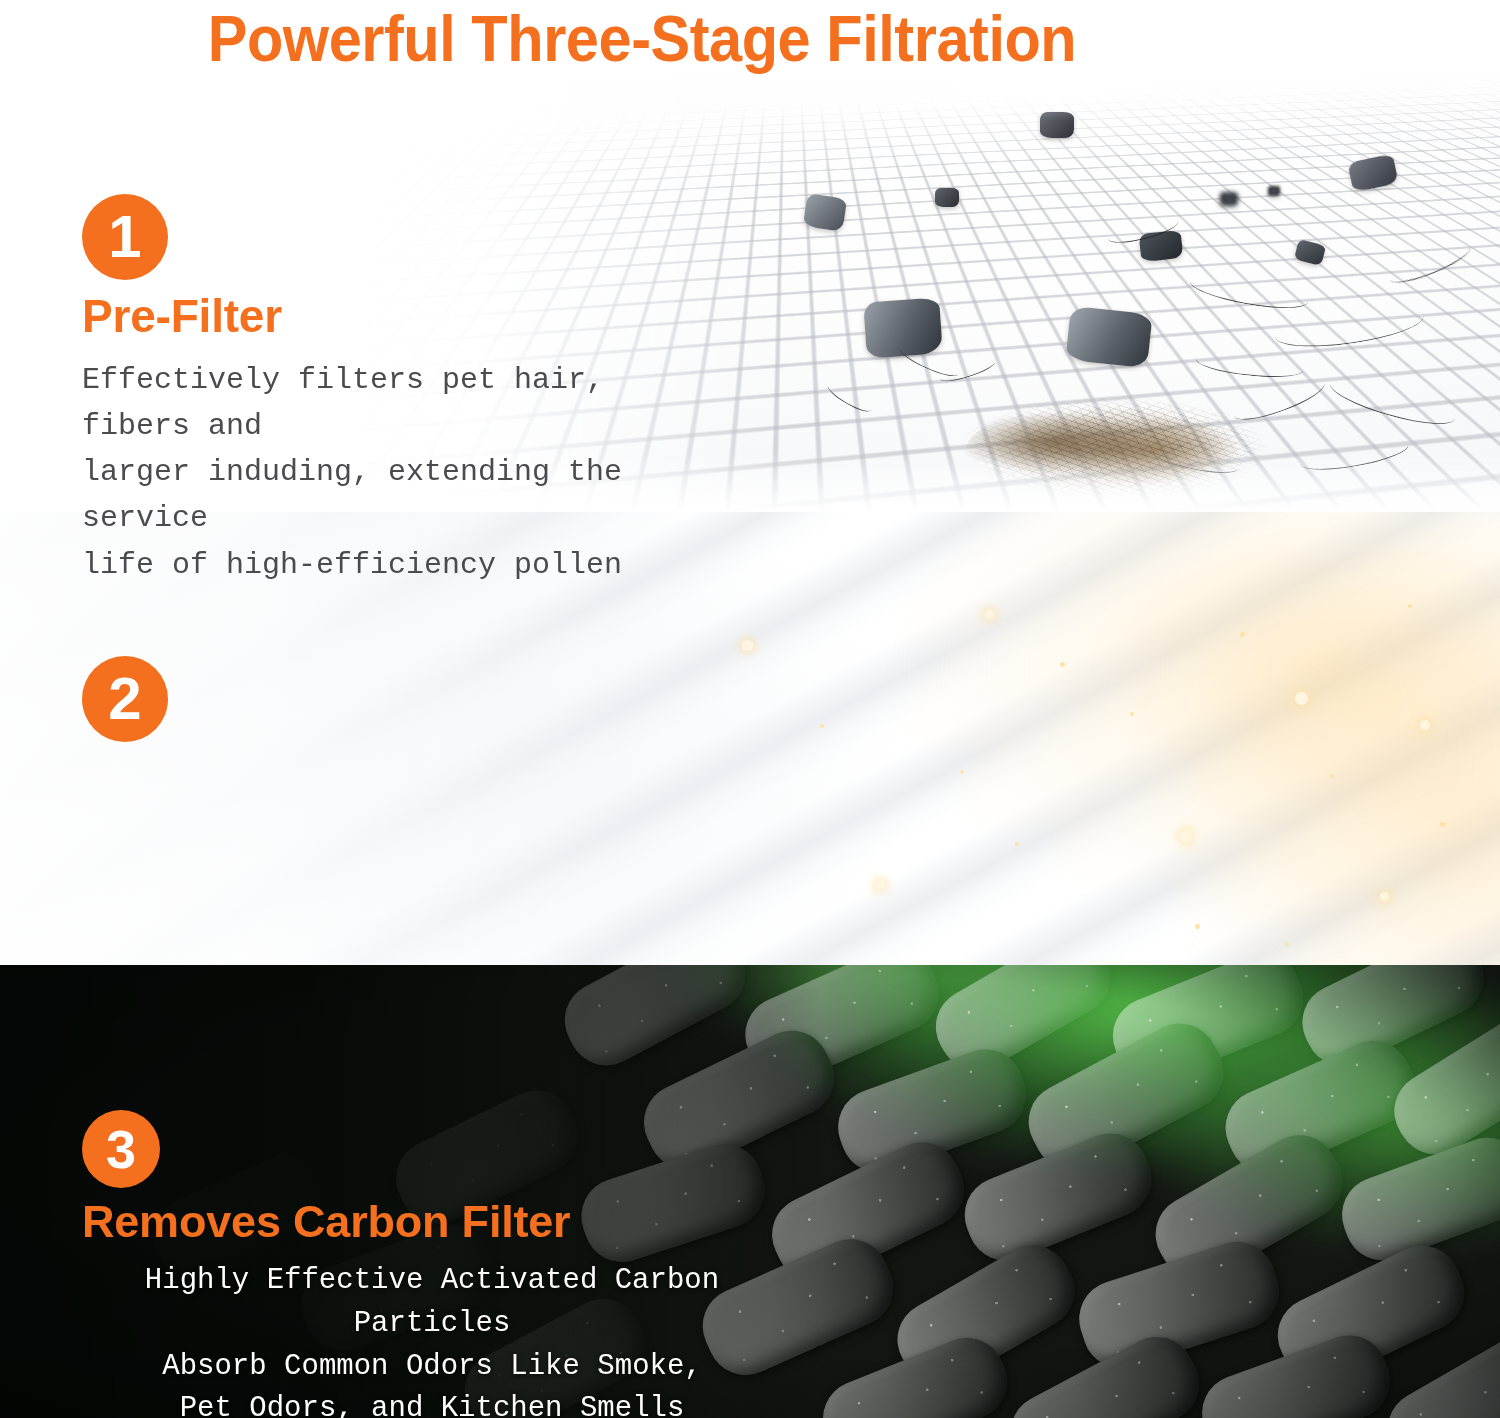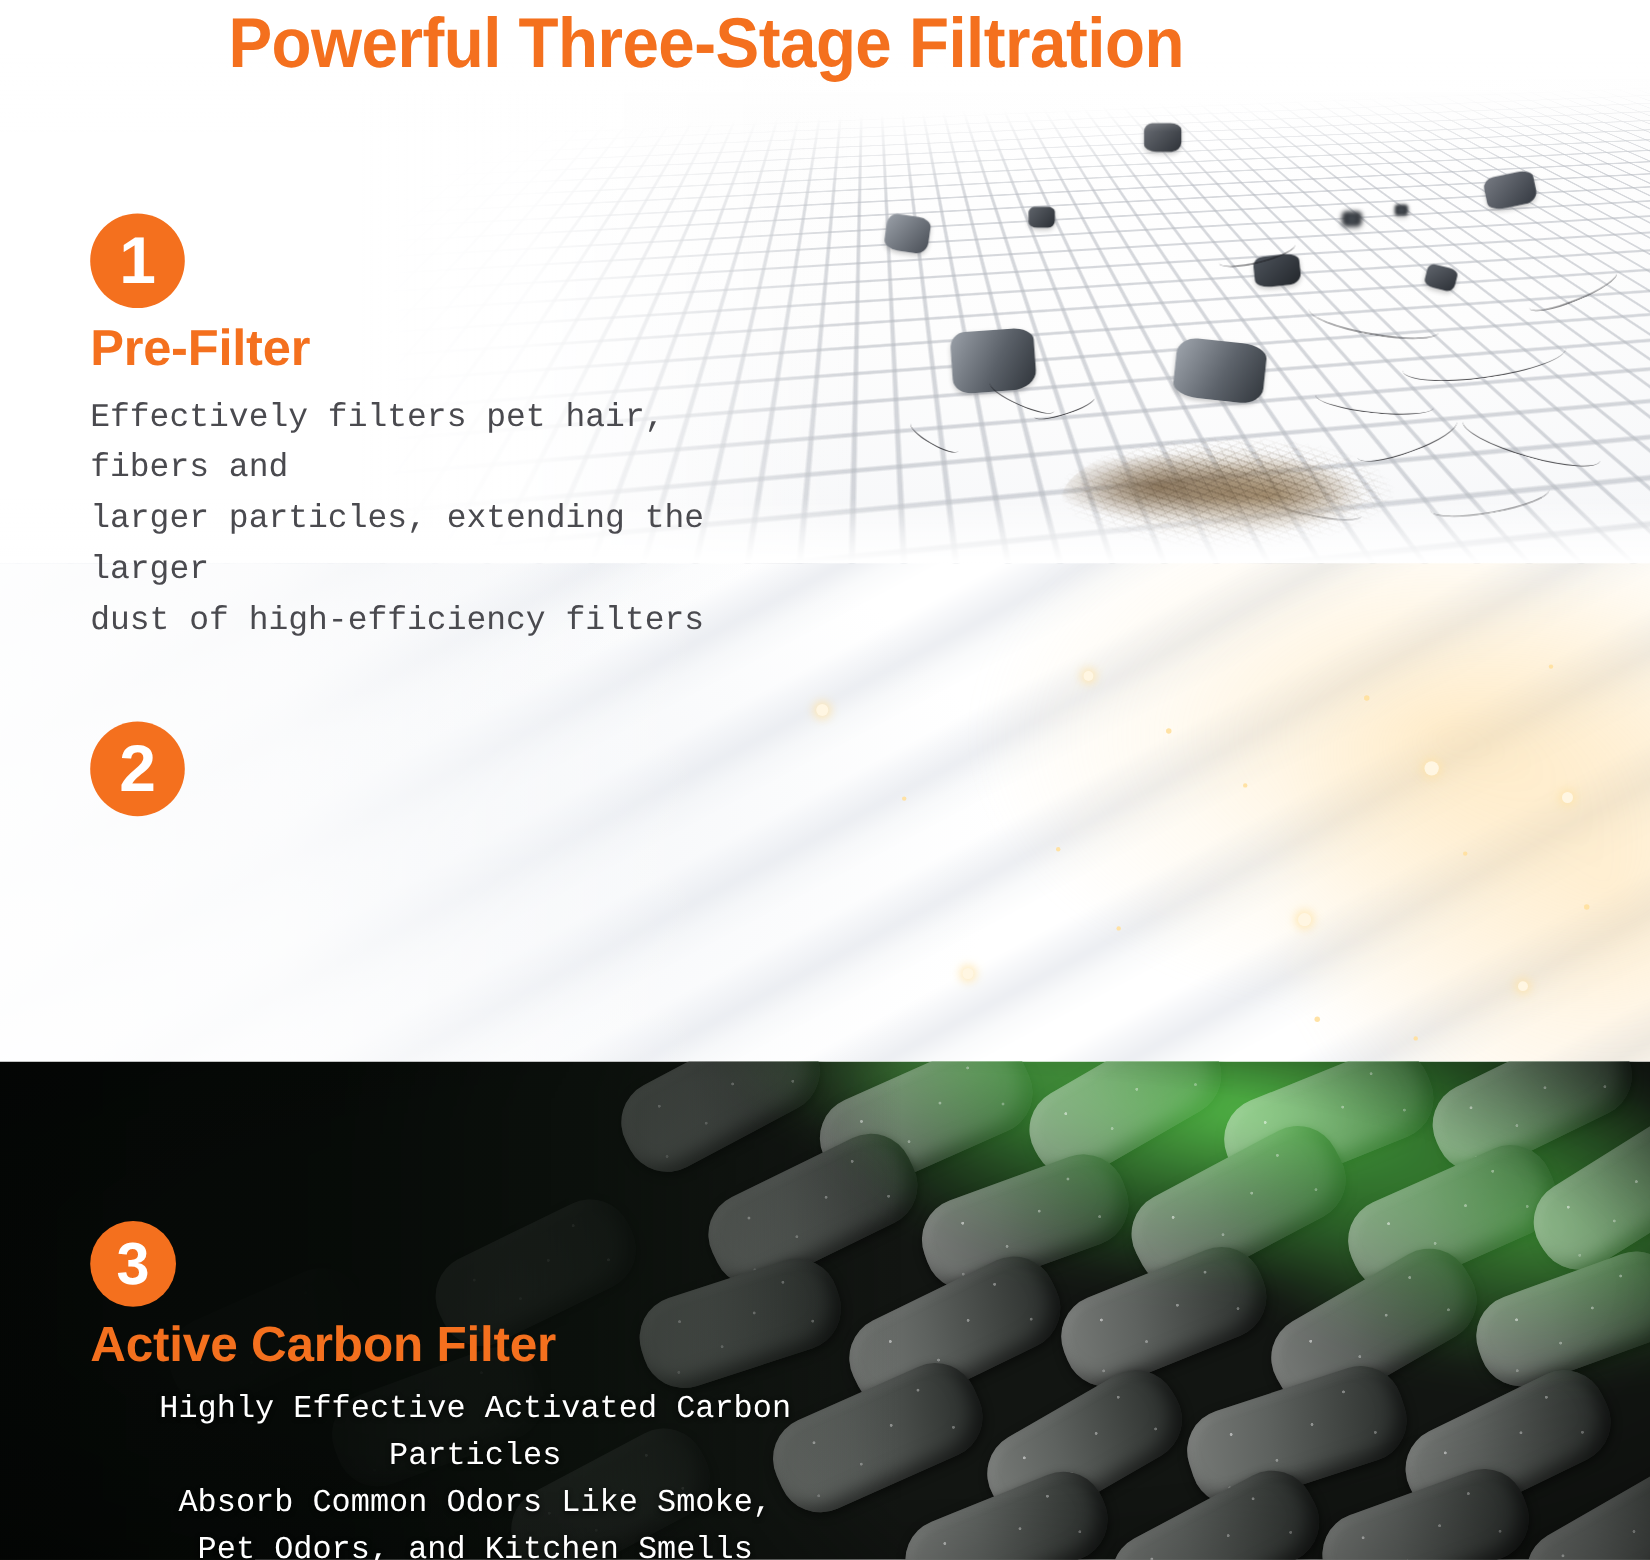--- a/index.html
+++ b/index.html
@@ -236,22 +236,22 @@
       <div class="mesh-fade-top"></div>
       <div class="mesh-fade-bottom"></div>
     </div>
   </div>
 
   <div class="content" id="c1">
     <div class="badge">1</div>
     <div class="heading">Pre-Filter</div>
     <div class="body">
       <span class="ln">Effectively filters pet hair, fibers and</span>
-      <span class="ln">larger particles, extending the larger</span>
-      <span class="ln">dust of high-efficiency filters</span>
+      <span class="ln">larger induding, extending the service</span>
+      <span class="ln">life of high-efficiency pollen</span>
     </div>
   </div>
 
   <div class="section" id="sec2">
     <div class="bg">
       <div class="hepa-base"></div>
       <div class="hepa-shade"></div>
       <div class="hepa-glow"></div>
       <div class="sparkles">
         <div class="sp big" style="left:742px;top:128px;width:11px;height:11px;"></div>
@@ -314,21 +314,21 @@
         <div class="pel" style="left:150px;top:210px;width:186px;height:82px;transform:rotate(-24deg);opacity:.30;"></div>
       </div>
       <div class="carbon-smoke"></div>
       <div class="carbon-darkleft"></div>
       <div class="carbon-vign"></div>
     </div>
   </div>
 
   <div class="content" id="c3">
     <div class="badge">3</div>
-    <div class="heading">Active Carbon Filter</div>
+    <div class="heading">Removes Carbon Filter</div>
     <div class="body">
       <span class="ln">Highly Effective Activated Carbon Particles</span>
       <span class="ln">Absorb Common Odors Like Smoke,</span>
       <span class="ln">Pet Odors, and Kitchen Smells</span>
     </div>
   </div>
 
 </div>
 
 </body></html>

